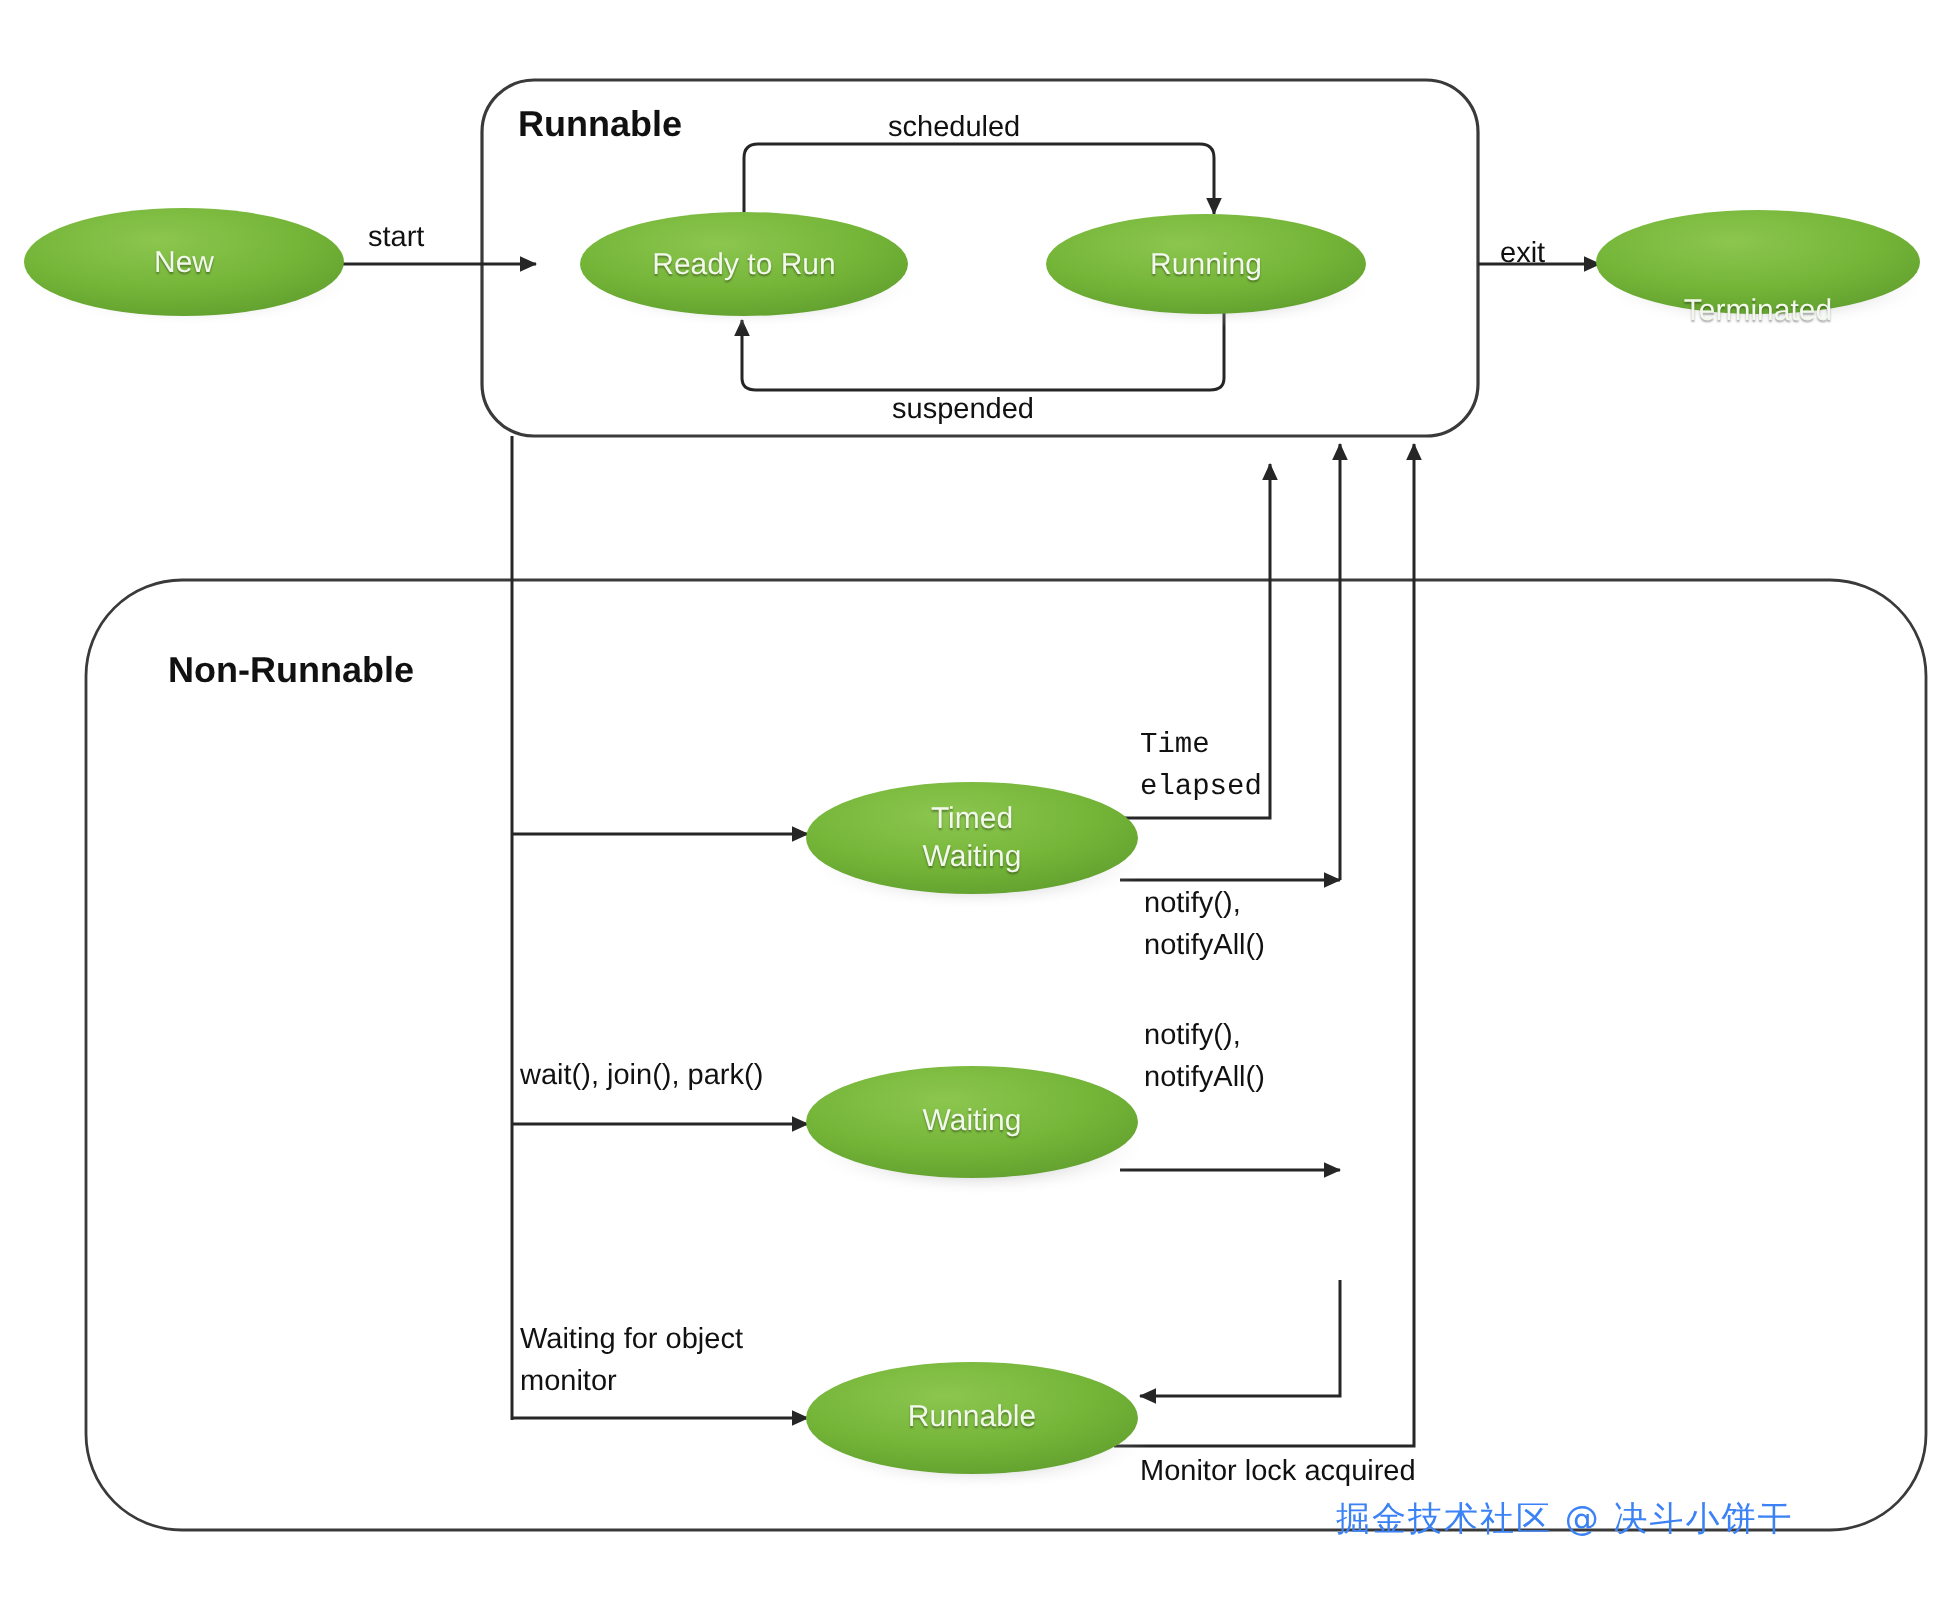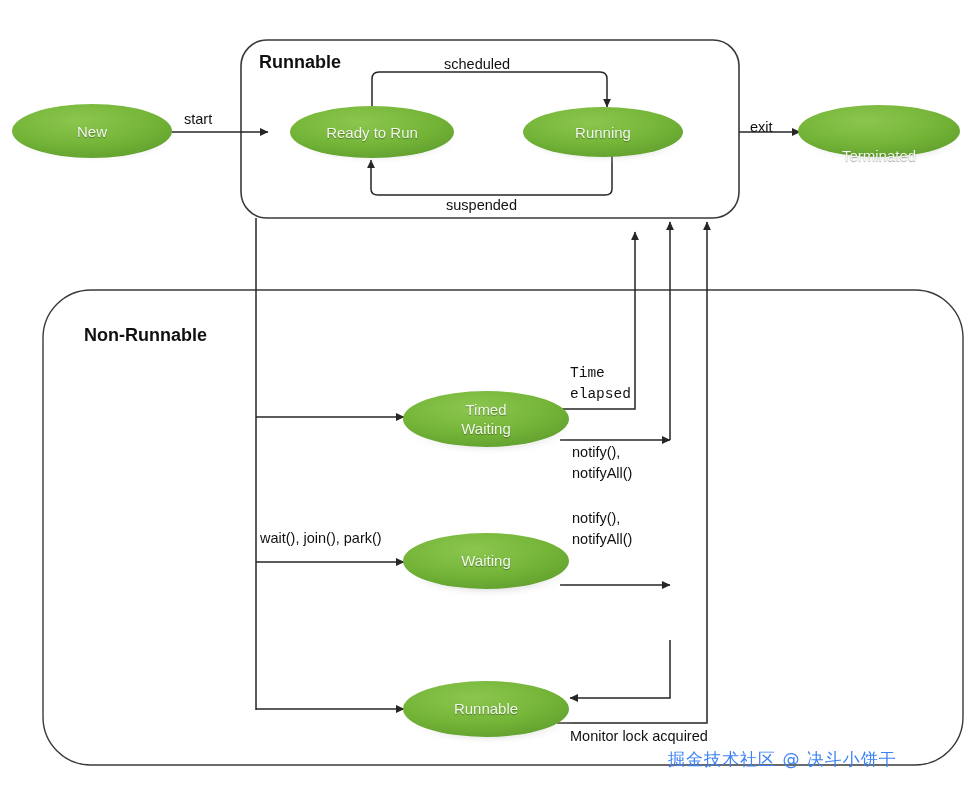--- a/index.html
+++ b/index.html
@@ -172,17 +172,19 @@
 
   <div class="edge-label" style="left:570px;top:363px;font-family:Liberation Mono, monospace;">Time
 elapsed</div>
   <div class="edge-label" style="left:572px;top:442px;">notify(),
 notifyAll()</div>
 
   <div class="edge-label" style="left:260px;top:528px;">wait(), join(), park()</div>
   <div class="edge-label" style="left:572px;top:508px;">notify(),
 notifyAll()</div>
 
+  <div class="edge-label" style="left:260px;top:660px;">Waiting for object
+monitor</div>
   <div class="edge-label" style="left:570px;top:726px;">Monitor lock acquired</div>
 
   <div class="watermark" style="left:668px;top:748px;">掘金技术社区 @ 决斗小饼干</div>
 
 </div>
 
 </body></html>

